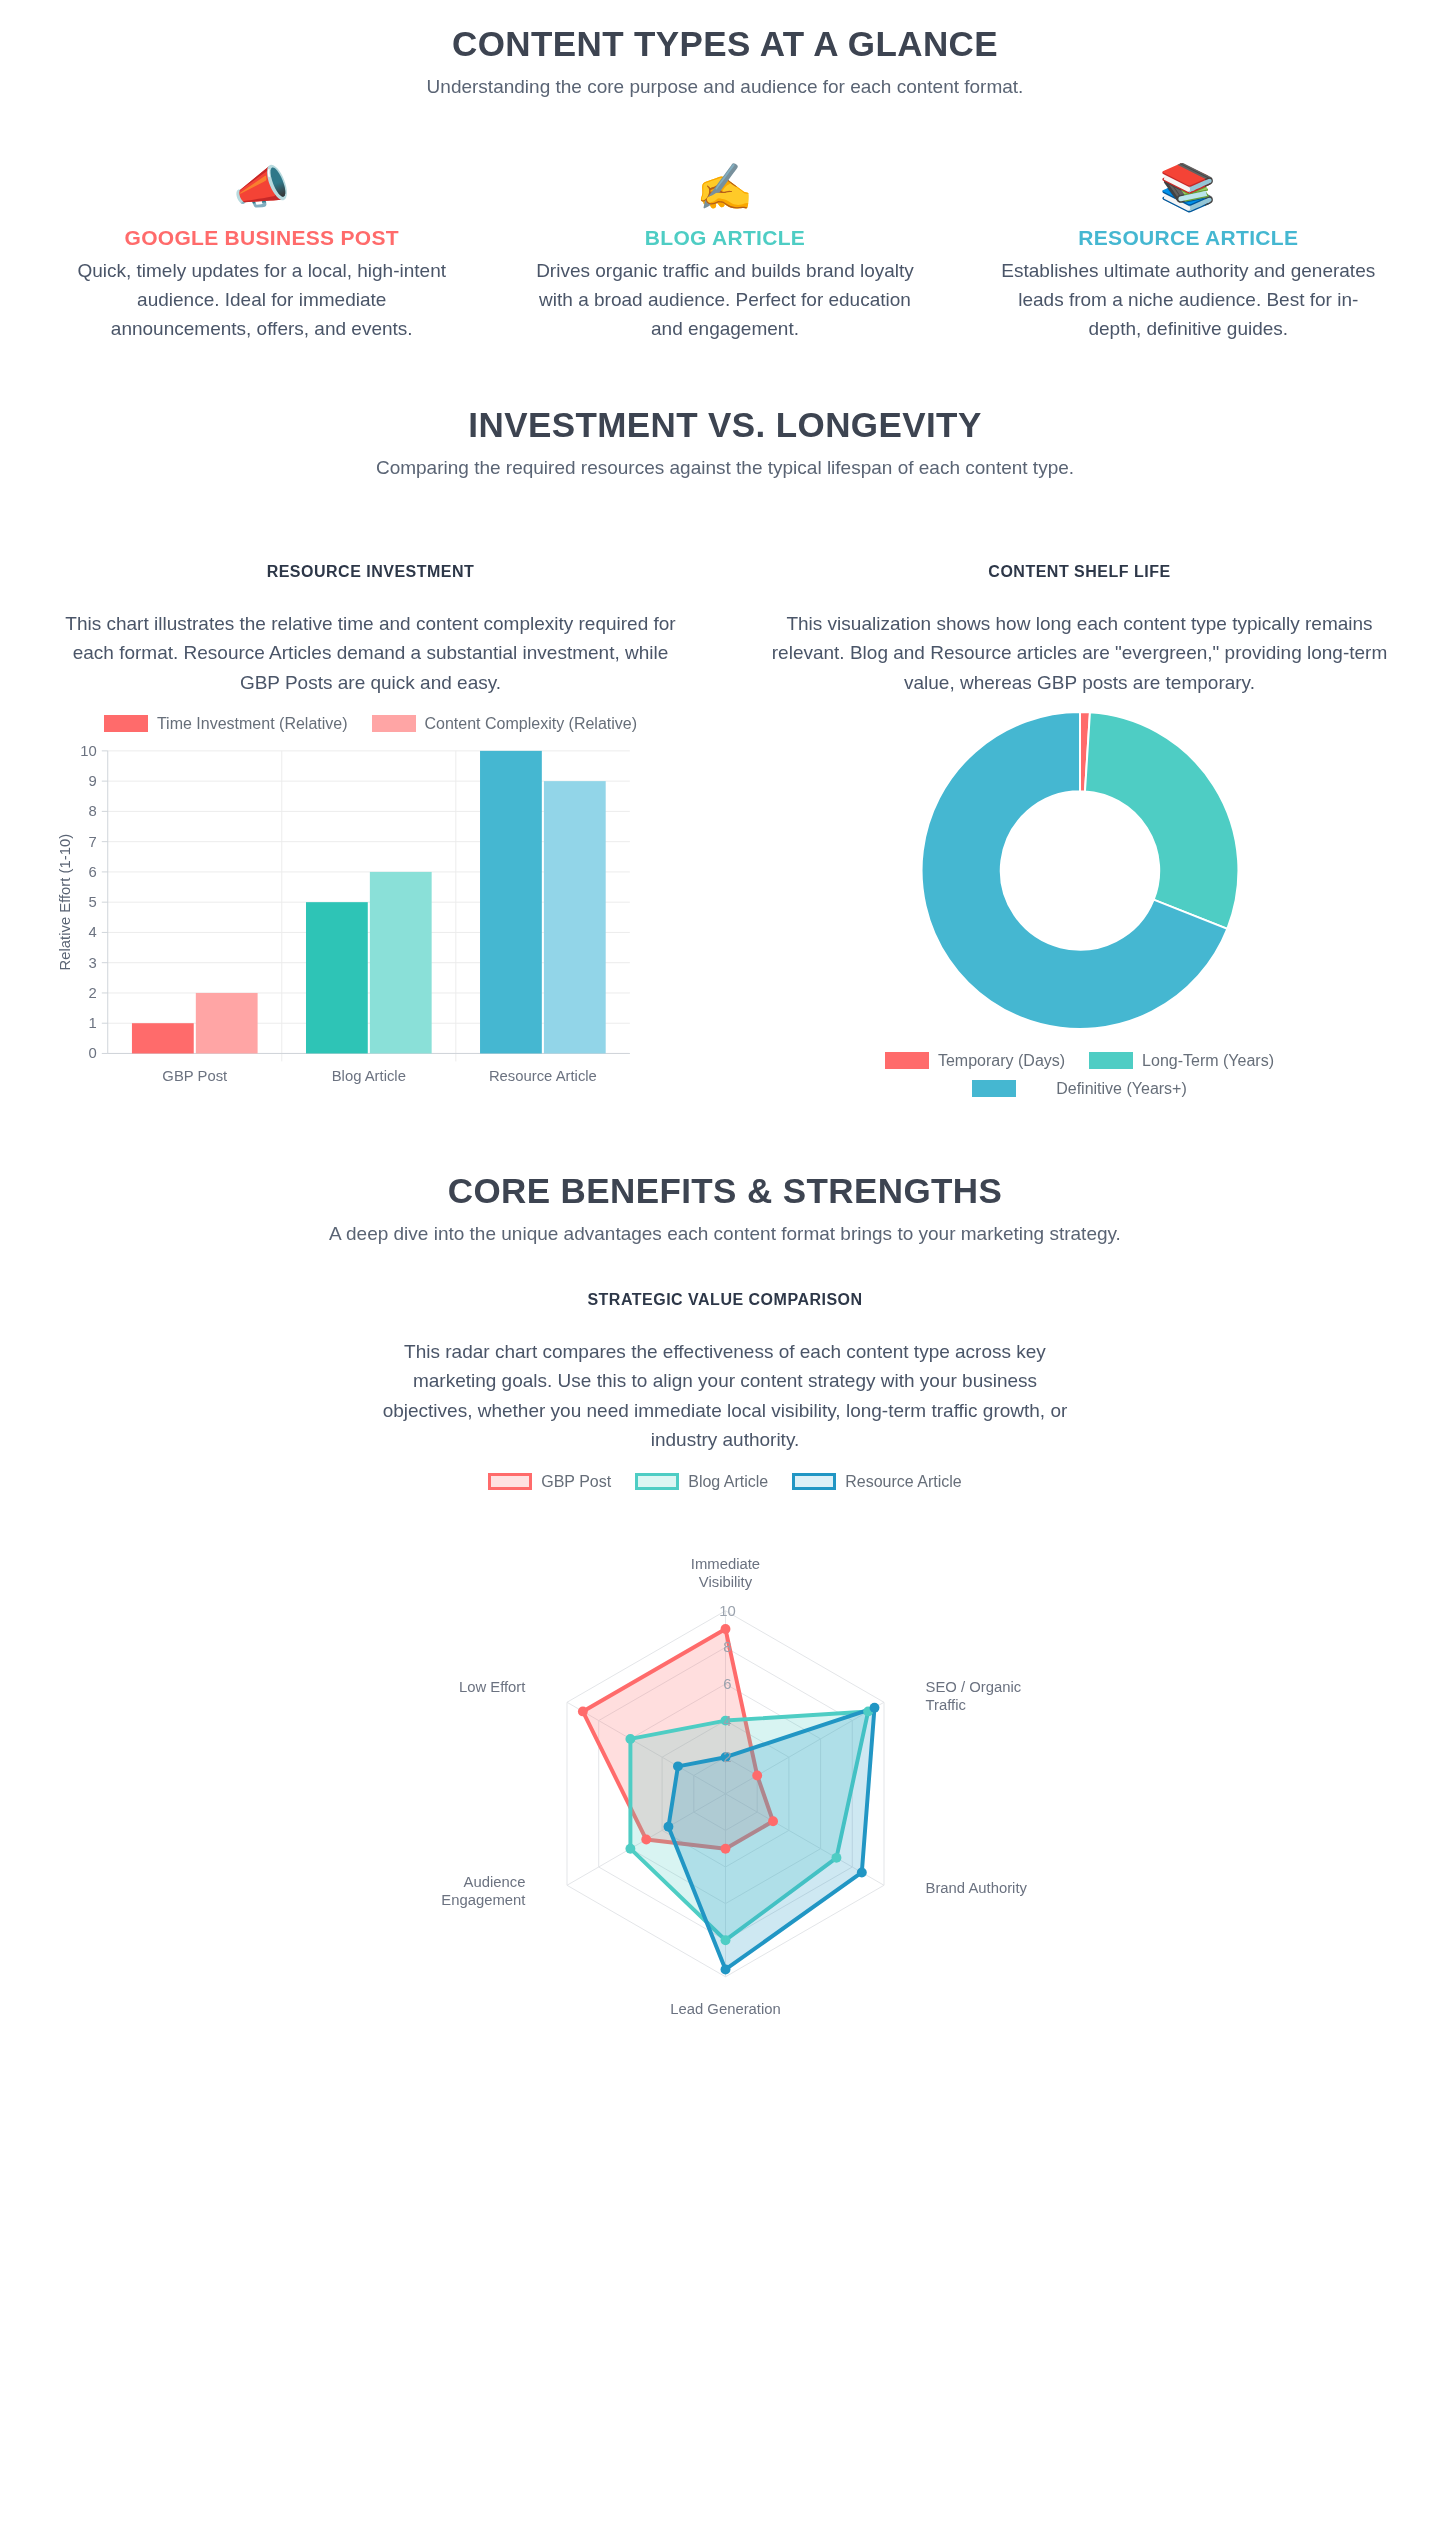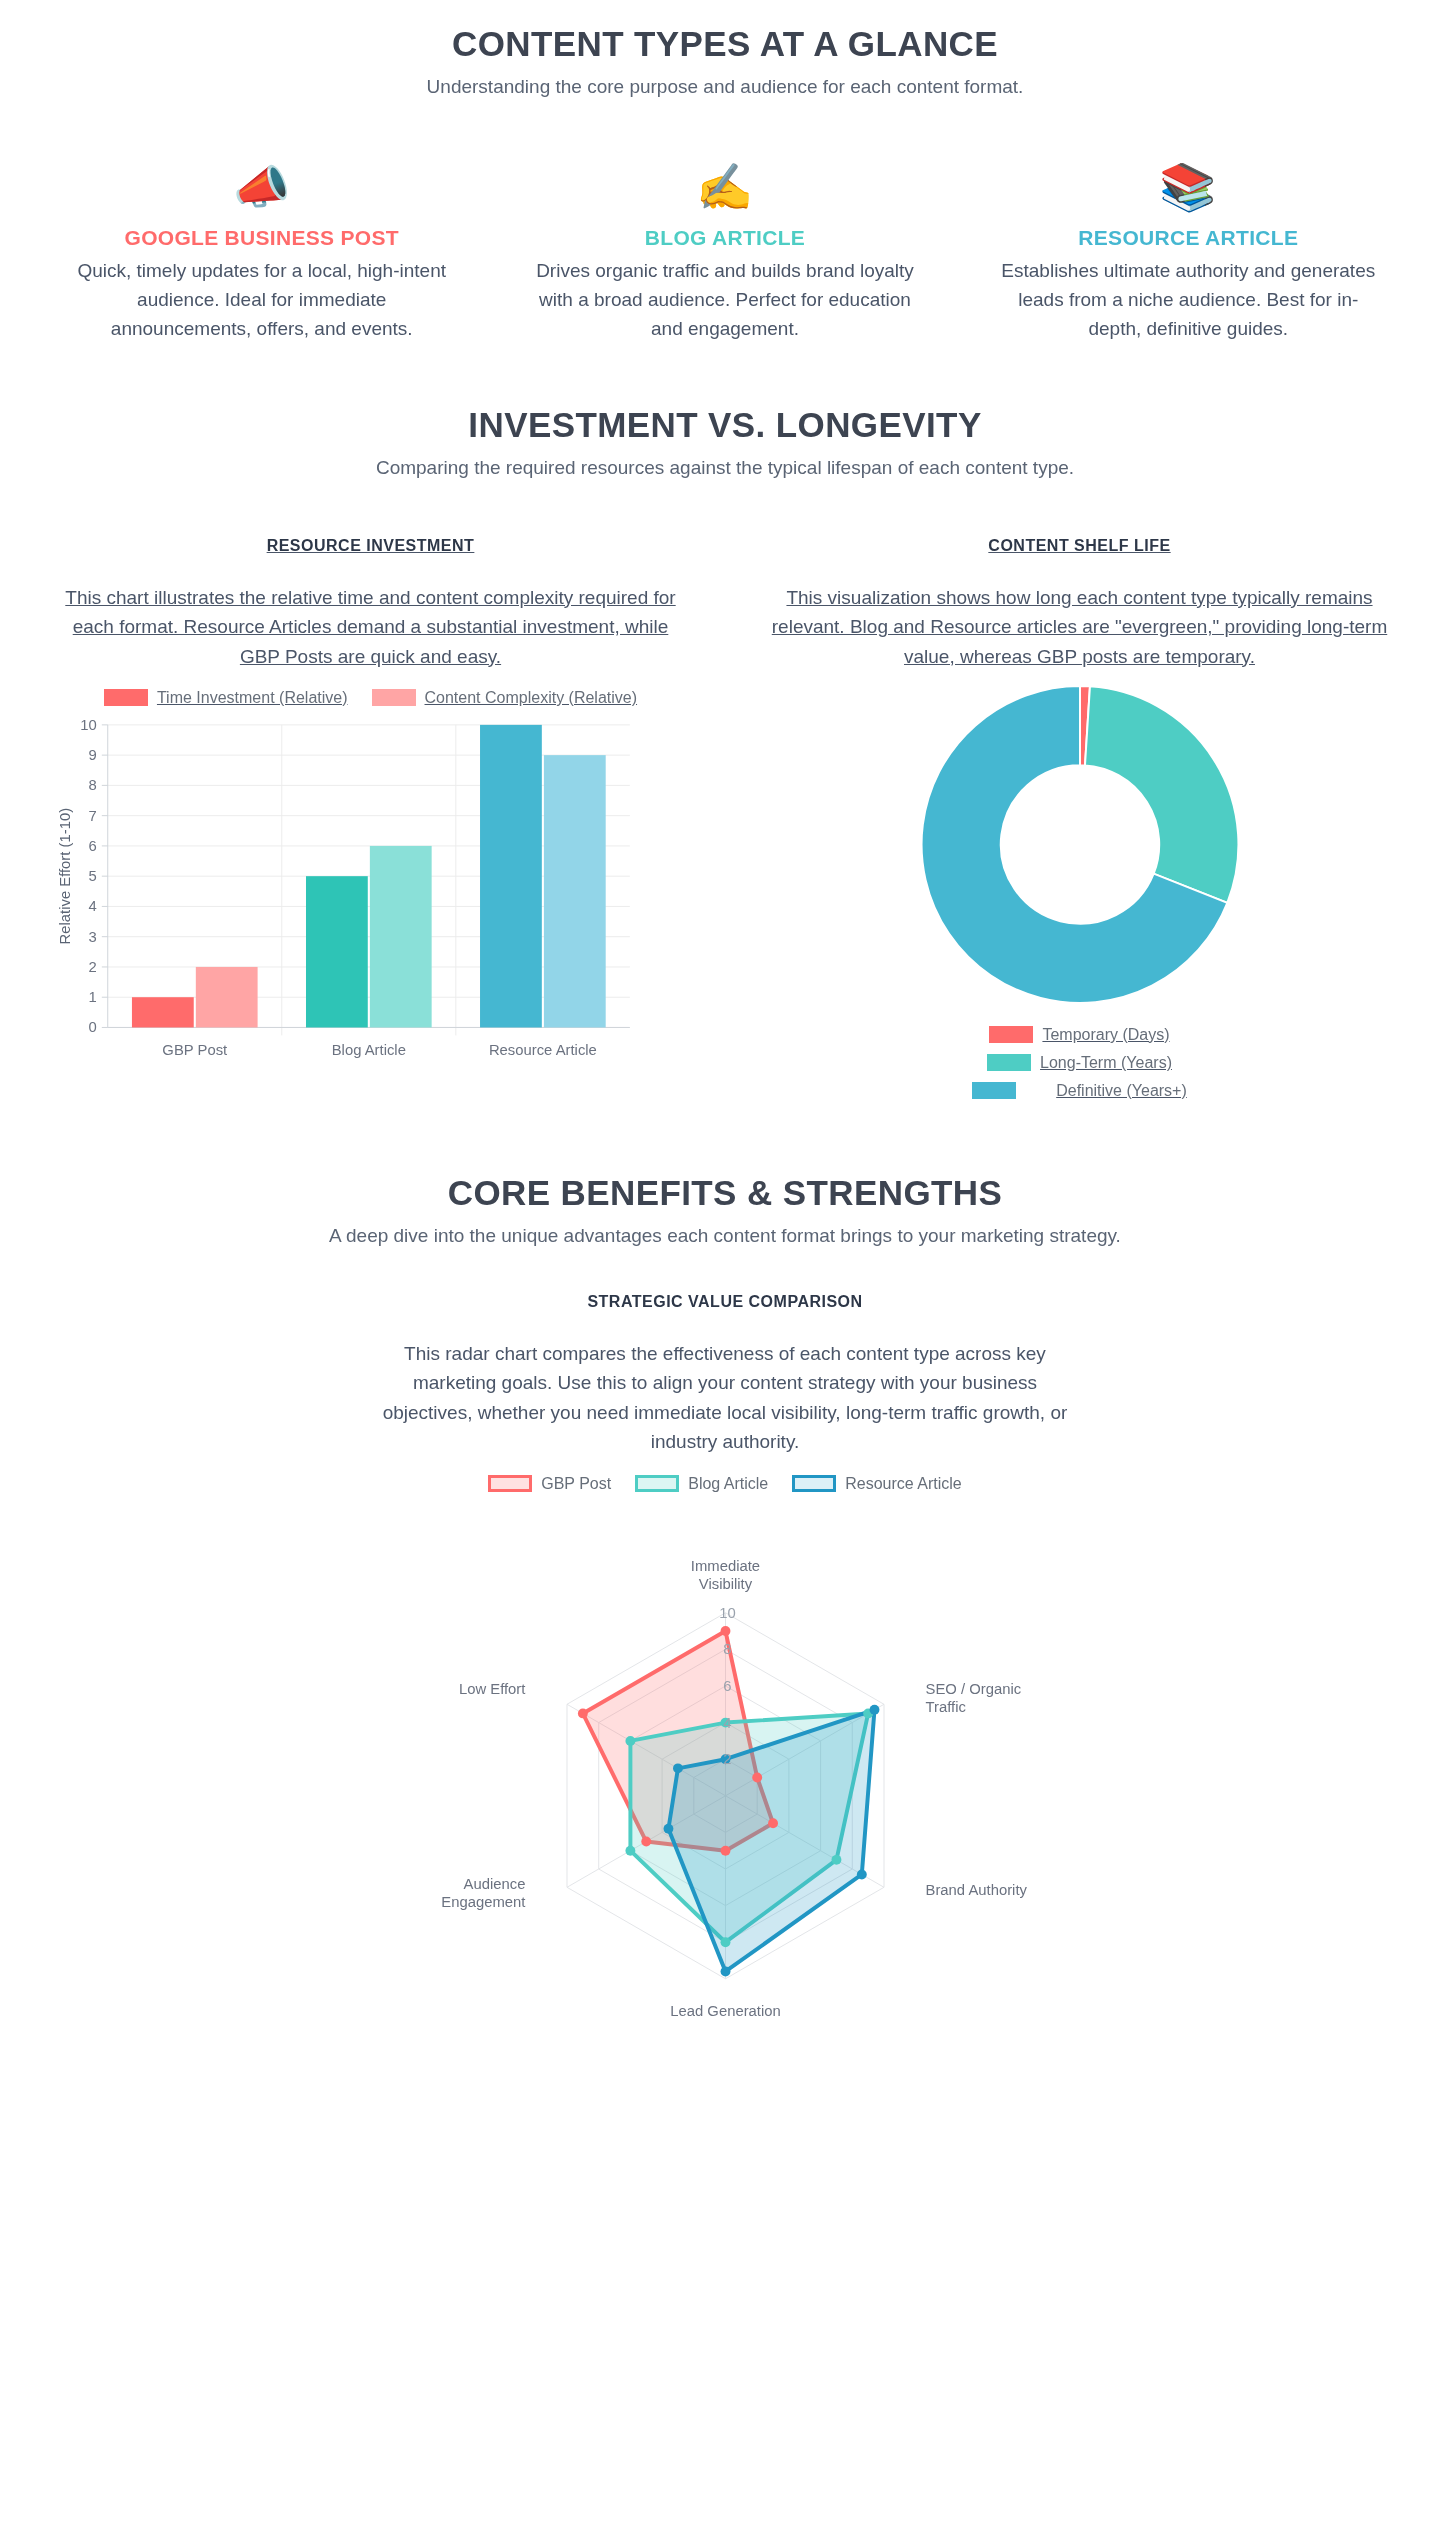--- a/index.html
+++ b/index.html
@@ -59,23 +59,22 @@
   .card-desc {
     margin-top: 7px;
     font-size: 19px;
     line-height: 1.52;
     color: #4a5568;
   }
 
   
   .two-col {
     display: flex;
-    margin-top: 58px;
+    margin-top: 84px;
     padding: 0 16px;
-    text-decoration: underline;
   }
   .col { width: 50%; padding: 0 40px; }
   .chart-heading {
     text-align: center;
     font-size: 16px;
     font-weight: 700;
     letter-spacing: 0.5px;
     color: #2d3748;
   }
   .chart-desc {
@@ -254,21 +253,21 @@
       <div class="donut-wrap">
         <svg width="406" height="327" viewBox="0 0 410 330">
           <g transform="translate(205,165)" id="donut-slices">
               <path d="M 9.797174393178826e-15 -160 A 160 160 0 0 1 10.046483124690164 -159.68427654852346 L 5.023241562345082 -79.84213827426173 A 80 80 0 0 0 4.898587196589413e-15 -80 Z" fill="#FF6B6B" stroke="#ffffff" stroke-width="2"></path>
               <path d="M 10.046483124690164 -159.68427654852346 A 160 160 0 0 1 148.7642377421202 58.89992842954848 L 74.3821188710601 29.44996421477424 A 80 80 0 0 0 5.023241562345082 -79.84213827426173 Z" fill="#4ECDC4" stroke="#ffffff" stroke-width="2"></path>
               <path d="M 148.7642377421202 58.89992842954848 A 160 160 0 1 1 -2.9391523179536473e-14 -160 L -1.4695761589768237e-14 -80 A 80 80 0 1 0 74.3821188710601 29.44996421477424 Z" fill="#45B7D1" stroke="#ffffff" stroke-width="2"></path>
             </g>
         </svg>
       </div>
 
-      <div class="legend" style="max-width:436px;margin-left:auto;margin-right:auto;flex-direction:column;">
+      <div class="legend" style="max-width:436px;margin-left:auto;margin-right:auto;">
         <div class="legend-item">
           <span class="legend-swatch" style="background:#FF6B6B;"></span>
           <span class="legend-label">Temporary (Days)</span>
         </div>
         <div class="legend-item">
           <span class="legend-swatch" style="background:#4ECDC4;"></span>
           <span class="legend-label">Long-Term (Years)</span>
         </div>
         <div class="legend-item" style="flex-basis:100%;justify-content:center;gap:40px;">
           <span class="legend-swatch" style="background:#45B7D1;"></span>

